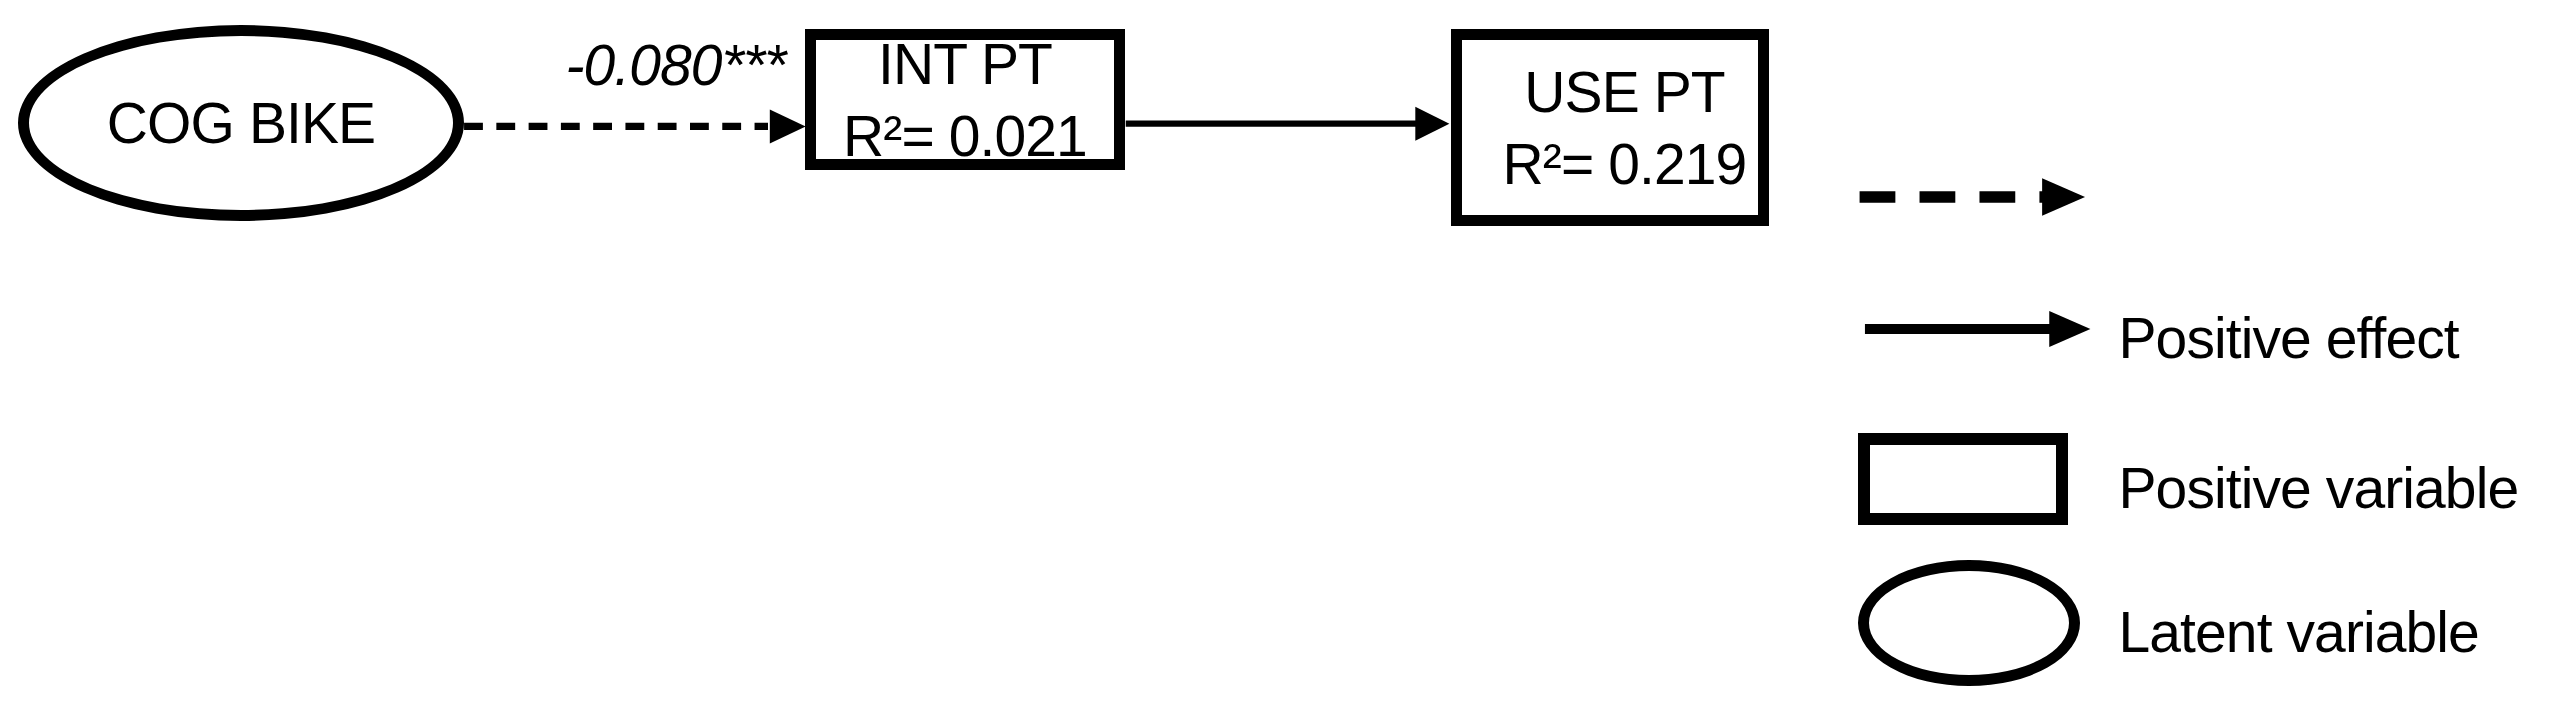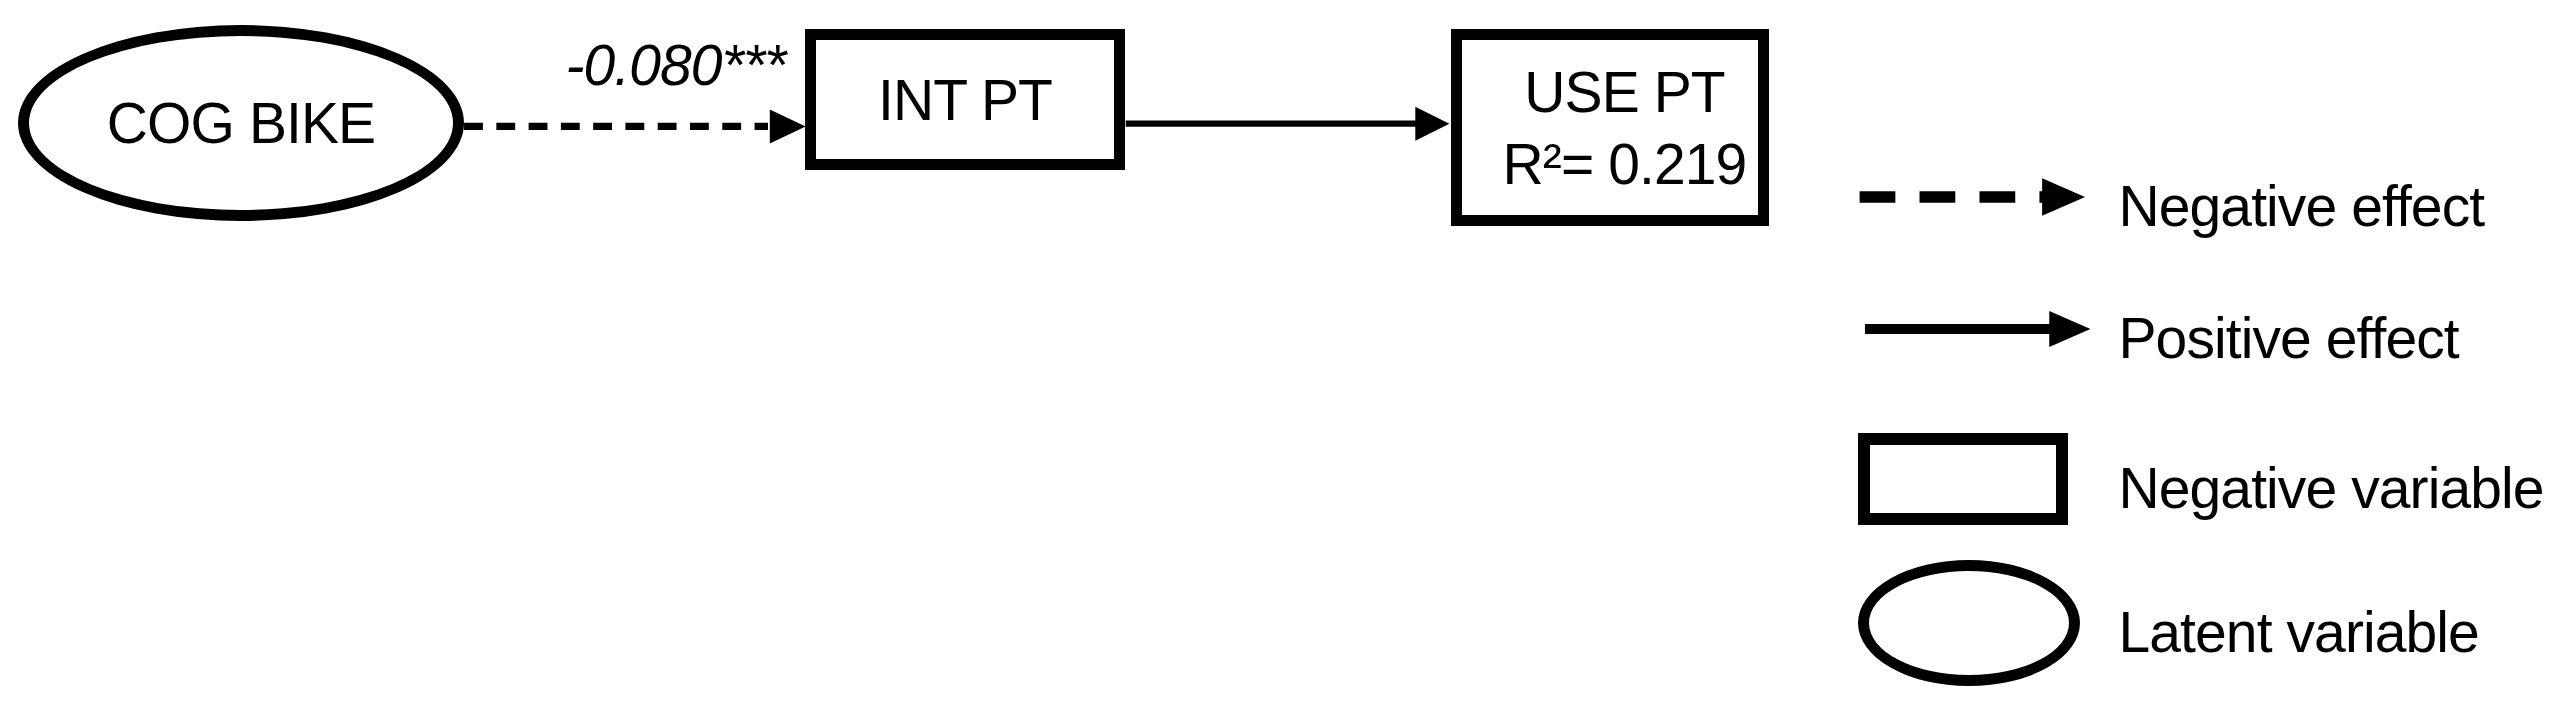--- a/index.html
+++ b/index.html
@@ -122,52 +122,52 @@
   </svg>
 
   <div class="node latent">
     <span>COG BIKE</span>
   </div>
 
   <div class="edge-label">-0.080***</div>
 
   <div class="node box-int">
     <span>INT PT</span>
+    <span>R²= 0.021</span>
   </div>
 
   <div class="node box-use">
     <span>USE PT</span>
     <span>R²= 0.219</span>
   </div>
 
   <div class="legend-item legend-row-1">
     <div class="legend-icon-slot">
       <svg width="244" height="68" viewBox="0 0 272 76" xmlns="http://www.w3.org/2000/svg">
         <line x1="7" y1="38" x2="214" y2="38" stroke="#000" stroke-width="13" stroke-dasharray="40 27"></line>
         <polygon points="211,17 259,38 211,59" fill="#000"></polygon>
       </svg>
     </div>
-    <span class="legend-label">Negative effect</span>
   </div>
 
   <div class="legend-item legend-row-2">
     <div class="legend-icon-slot">
       <svg width="244" height="68" viewBox="0 0 272 76" xmlns="http://www.w3.org/2000/svg">
         <line x1="13" y1="38" x2="222" y2="38" stroke="#000" stroke-width="11"></line>
         <polygon points="219,18 265,38 219,58" fill="#000"></polygon>
       </svg>
     </div>
     <span class="legend-label">Positive effect</span>
   </div>
 
   <div class="legend-item legend-row-3">
     <div class="legend-icon-slot">
       <div class="legend-rect"></div>
     </div>
-    <span class="legend-label">Negative variable</span>
+    <span class="legend-label">Positive variable</span>
   </div>
 
   <div class="legend-item legend-row-4">
     <div class="legend-icon-slot">
       <div class="legend-ellipse"></div>
     </div>
     <span class="legend-label">Latent variable</span>
   </div>
 
 </div>

